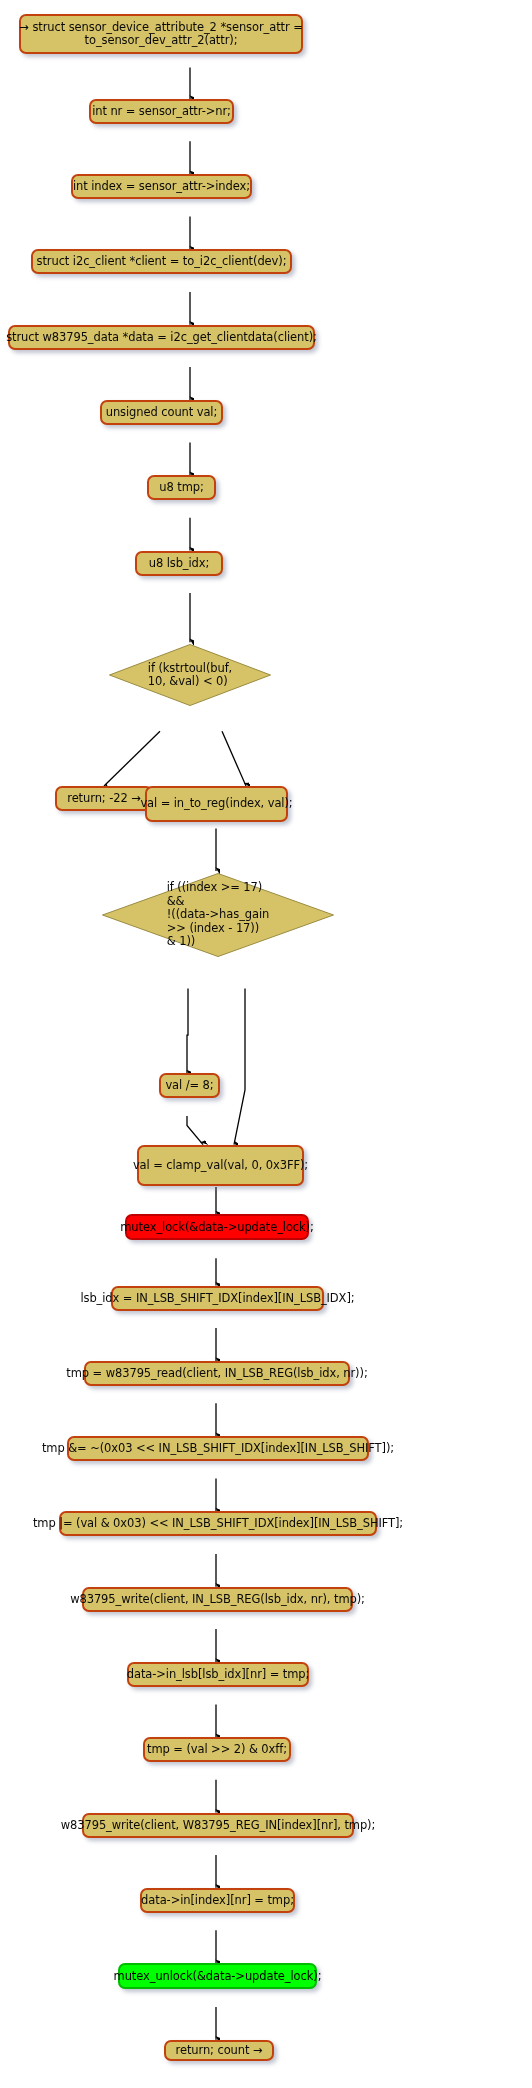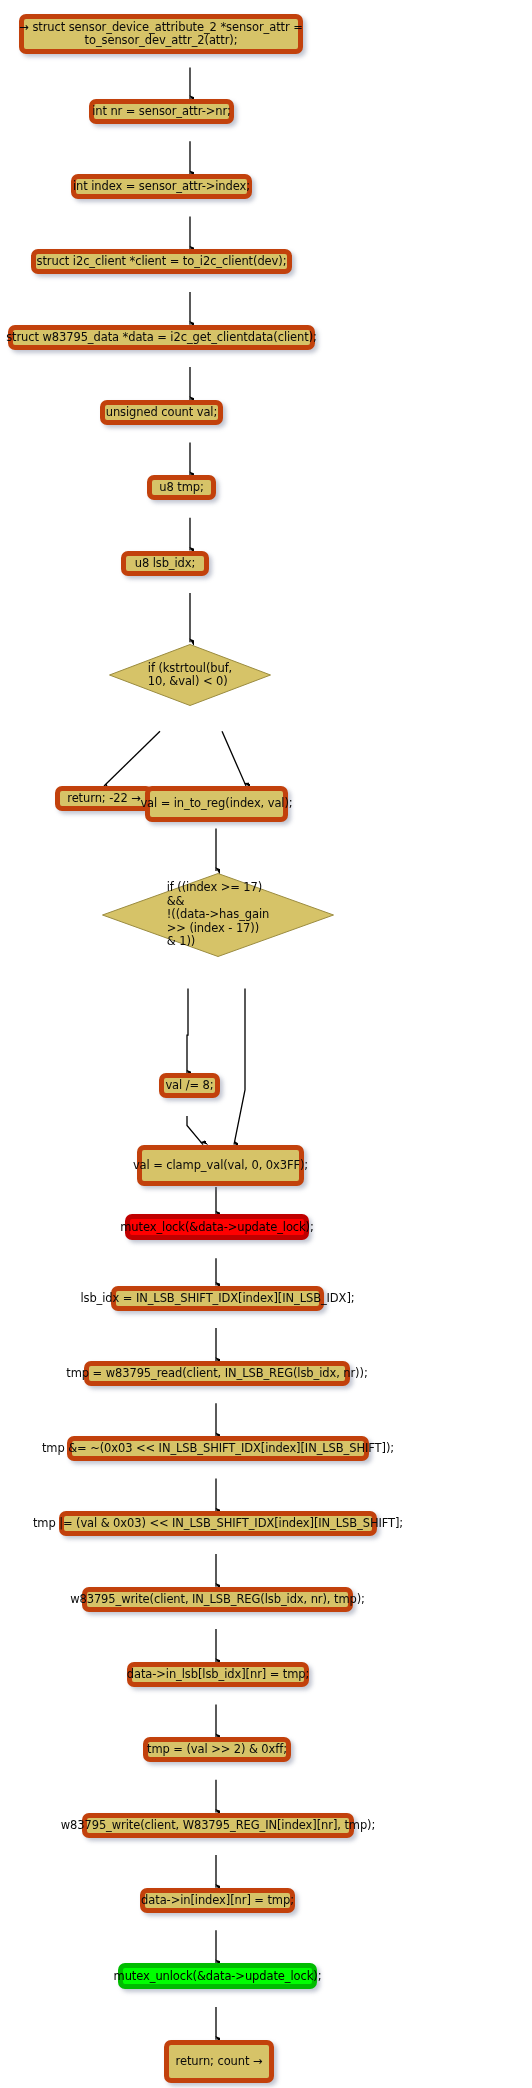--- a/index.html
+++ b/index.html
@@ -29,21 +29,21 @@
     height: 2088px;
     pointer-events: none;
   }
   .node {
     position: absolute;
     box-sizing: border-box;
     display: flex;
     align-items: center;
     justify-content: center;
     text-align: center;
-    border: 5px solid #c2410c;
+    border: 2px solid #c2410c;
     border-radius: 7px;
     background: #D6C368;
     color: #0A0A0A;
     font-size: 11.5px;
     line-height: 13px;
     white-space: pre;
     box-shadow: 3px 3px 4px rgba(100,110,140,0.40);
     letter-spacing: -0.1px;
   }
   .node.red {
@@ -155,21 +155,21 @@
   <div class="node" style="left: 71px; top: 174.146px; width: 181px; height: 25px;">int index = sensor_attr-&gt;index;</div>
 
   <div class="node" style="left: 31px; top: 249.429px; width: 261px; height: 25px;">struct i2c_client *client = to_i2c_client(dev);</div>
 
   <div class="node" style="left: 8px; top: 324.711px; width: 307px; height: 25px;">struct w83795_data *data = i2c_get_clientdata(client);</div>
 
   <div class="node" style="left: 100px; top: 399.993px; width: 123px; height: 25px;">unsigned count val;</div>
 
   <div class="node" style="left: 147px; top: 475.276px; width: 69px; height: 25px;">u8 tmp;</div>
 
-  <div class="node" style="left: 121px; top: 550.558px; width: 88px; height: 25px;">u8 lsb_idx;</div>
+  <div class="node" style="left: 135px; top: 550.558px; width: 88px; height: 25px;">u8 lsb_idx;</div>
 
   <div class="diamond-wrap" style="left: 107px; top: 642.266px; width: 166px; height: 66px;">
     <svg class="diamond-shape" viewBox="0 0 166 66" xmlns="http://www.w3.org/2000/svg">
       <polygon points="83,2.5 163.5,33 83,63.5 2.5,33" fill="#D6C368" stroke="#9A8B3F" stroke-width="1"></polygon>
     </svg>
     <div class="diamond-label">if (kstrtoul(buf,
 10, &amp;val) &lt; 0)</div>
   </div>
 
   <div class="node" style="left: 55px; top: 785.987px; width: 98px; height: 25px;">return; -22 →</div>
@@ -206,15 +206,15 @@
   <div class="node" style="left: 127px; top: 1662px; width: 182px; height: 25px;">data-&gt;in_lsb[lsb_idx][nr] = tmp;</div>
 
   <div class="node" style="left: 143px; top: 1737.28px; width: 148px; height: 25px;">tmp = (val &gt;&gt; 2) &amp; 0xff;</div>
 
   <div class="node" style="left: 82px; top: 1812.56px; width: 272px; height: 25px;">w83795_write(client, W83795_REG_IN[index][nr], tmp);</div>
 
   <div class="node" style="left: 140px; top: 1887.85px; width: 155px; height: 25px;">data-&gt;in[index][nr] = tmp;</div>
 
   <div class="node green" style="left: 118px; top: 1963.13px; width: 199px; height: 26px; text-align: center;">mutex_unlock(&amp;data-&gt;update_lock);</div>
 
-  <div class="node" style="left: 164px; top: 2039.78px; width: 110px; height: 43px;">return; count →</div>
+  <div class="node" style="left: 164px; top: 2039.78px; width: 110px; height: 21px;">return; count →</div>
 
 </div>
 
 </body></html>

